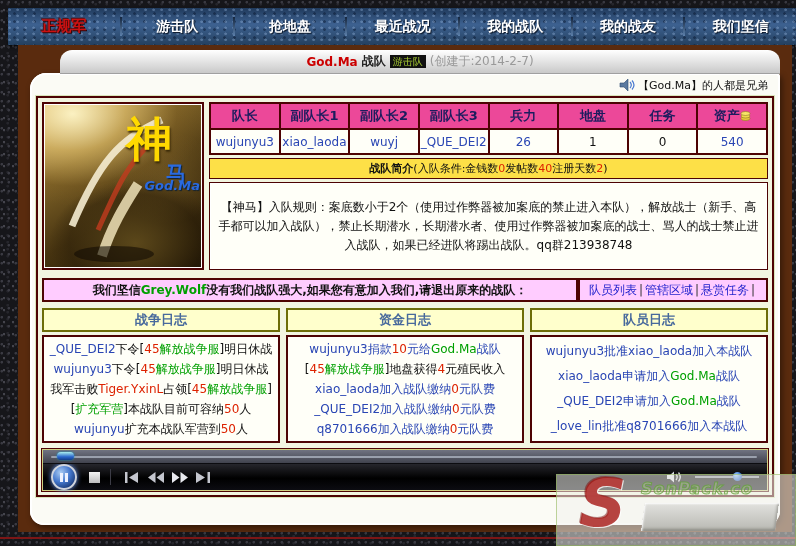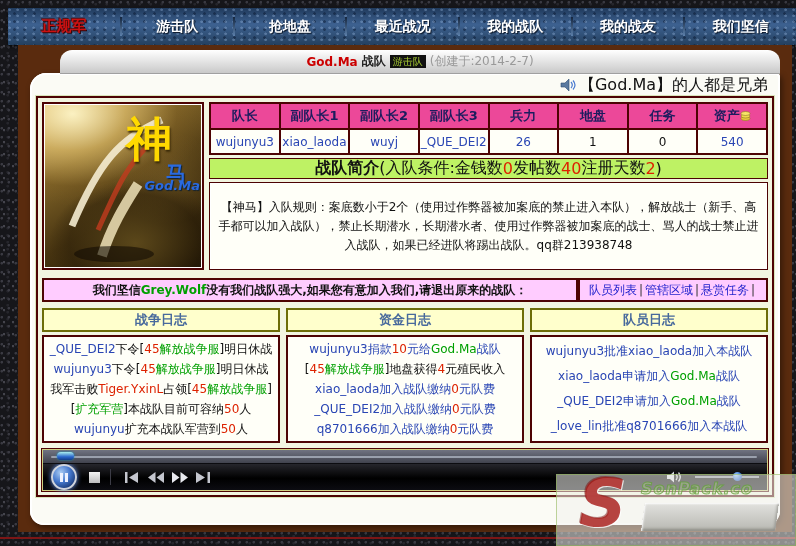--- a/index.html
+++ b/index.html
@@ -47,21 +47,21 @@
   .t-gray{color:#999;}
   .badge{background:#111;color:#a8cc33;font-size:10px;padding:1px 3px;line-height:11px;}
   
   #panel{
     position:absolute;left:30px;top:73px;width:750px;height:452px;z-index:4;
     background:#fbfbf5;border-radius:16px 4px 14px 14px;
     box-shadow:inset 0 0 0 2px #ffffff, 2px 3px 6px rgba(0,0,0,.45);
     padding:0;
   }
   #marquee-row{height:20px;display:flex;align-items:center;justify-content:flex-end;
-    padding:2px 12px 0 0;font-size:16px;color:#111;gap:3px;}
+    padding:2px 12px 0 0;font-size:11px;color:#111;gap:3px;}
   
   #main-box{
     margin:1px 6px 0 6px;background:#f2f5e0;
     border:2px solid #4d0303;outline:1px solid #d9e6bb;
     padding:4px;position:relative;
   }
   
   #row1{display:flex;gap:5px;height:168px;}
   #img-box{
     flex:0 0 158px;border:2px solid #4d0303;box-shadow:inset 0 0 0 1px #fff;
@@ -76,22 +76,22 @@
   .img-big{position:absolute;right:30px;top:12px;font-size:46px;line-height:46px;color:#ffd900;font-weight:bold;text-shadow:1px 2px 2px #3a2a08;}
   .img-mid{position:absolute;right:16px;top:56px;font-size:20px;color:#2a6adf;font-weight:bold;text-shadow:1px 1px 1px #123;}
   .img-small{position:absolute;right:2px;top:74px;font-size:13px;color:#2a6adf;font-weight:bold;font-style:italic;text-shadow:1px 1px 1px #123;}
   #col-right{flex:1;display:flex;flex-direction:column;}
   
   #info-table{width:100%;border-collapse:separate;border-spacing:2px;background:#4d0303;table-layout:fixed;}
   #info-table th{background:#ec4899;color:#1c1c5e;font-size:13px;font-weight:bold;height:24px;padding:0;}
   #info-table td{background:#fffff8;font-size:12px;text-align:center;height:23px;padding:0;}
   .v-blue{color:#2a46b4;} .v-black{color:#111;}
   
-  #intro-bar{margin-top:3px;background:#bef264;border:1px solid #4d0303;height:19px;
-    display:flex;align-items:center;justify-content:center;font-size:16px;}
+  #intro-bar{margin-top:3px;background:#fde047;border:1px solid #4d0303;height:19px;
+    display:flex;align-items:center;justify-content:center;font-size:11px;}
   
   #rules-box{margin-top:3px;flex:1;background:#fffff8;border:1px solid #4d0303;box-shadow:inset 0 0 0 1px #fff;
     display:flex;align-items:center;justify-content:center;text-align:center;
     font-size:12px;color:#111;line-height:19px;padding:6px 8px;}
   
   #row2{display:flex;margin-top:8px;height:24px;}
   #banner{flex:1;background:#ffccff;border:2px solid #4d0303;display:flex;align-items:center;justify-content:center;
     font-size:12px;font-weight:bold;}
   #quick-links{flex:0 0 186px;background:#ffccff;border:2px solid #4d0303;display:flex;align-items:center;justify-content:center;
     font-size:12px;}

